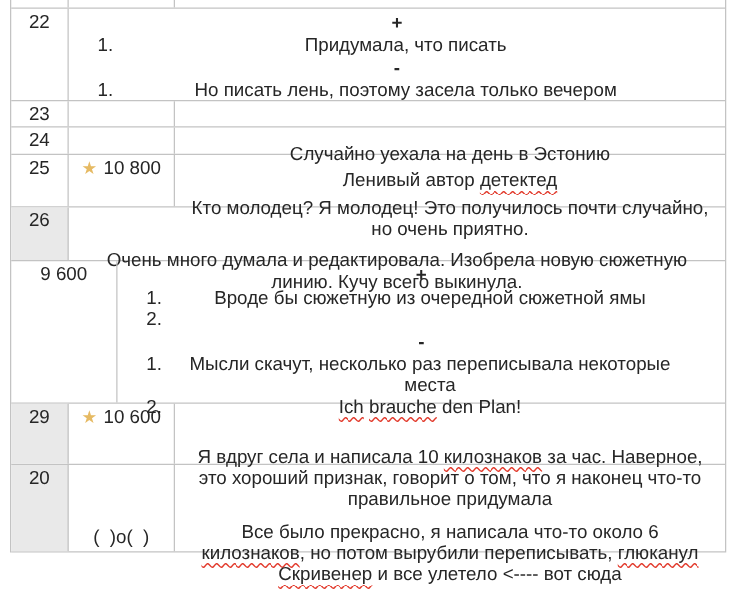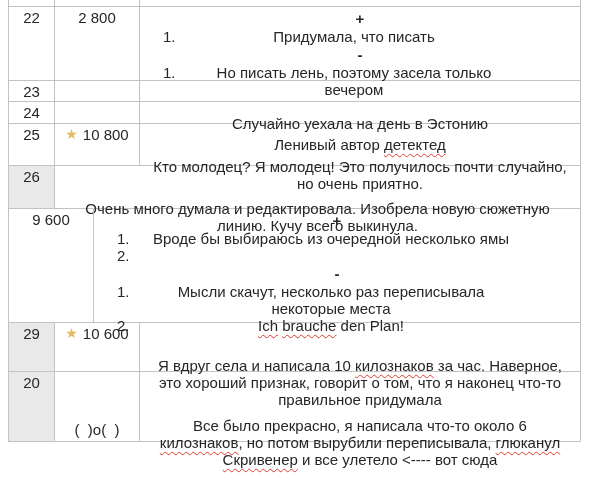--- a/index.html
+++ b/index.html
@@ -29,46 +29,41 @@
     display:flex;flex-direction:column;align-items:center;padding-top:2px;
   }
   .count-line{display:flex;align-items:center;gap:5px;}
   .star{color:var(--star,#e6ba63);font-size:14px;line-height:15px;}
   .count-note{margin-top:auto;padding-bottom:3px;white-space:pre;}
   .c-notes{flex:1;box-sizing:border-box;padding:2px 13px 2px 13px;min-width:0;}
   .p-center{text-align:center;margin-top:32px;}
   .p-marker{text-align:center;font-weight:bold;margin:1px 0;}
   .li{display:flex;}
   .li .num{flex:none;width:28px;padding-left:10px;text-align:left;}
-  .li .txt{flex:1;text-align:center;margin-right:50px;}
+  .li .txt{flex:1;text-align:center;margin-right:24px;}
   .sp{
     text-decoration-line:underline;
     text-decoration-style:wavy;
     text-decoration-color:var(--spell,#e23a2c);
     text-decoration-thickness:1px;
     text-underline-offset:3px;
   }
   .pad-30{padding-top:13px;}
 </style>
 </head>
 <body style="--border: #c3c3c3; --shade: #e9e9e9; --star: #e6ba63; --spell: #e23a2c; --text: #262626;">
 
 <div class="doc-table" id="doc-table">
   <div class="row sliver">
     <div class="c-day"></div>
     <div class="c-count"></div>
     <div class="c-notes"></div>
   </div>
 <div class="row" style="height: 74px;">
       <div class="c-day"><span>22</span></div>
-      <div class="c-count">
-        <div class="count-line">
-          <span>2 800</span>
-        </div>
-      </div>
       <div class="c-notes">
         <div class="p-marker"><span>+</span></div>
         <div class="li">
           <span class="num">1.</span>
           <span class="txt"><span>Придумала, что писать</span></span>
         </div>
         <div class="p-marker"><span>-</span></div>
         <div class="li">
           <span class="num">1.</span>
           <span class="txt"><span>Но писать лень, поэтому засела только вечером</span></span>
@@ -110,21 +105,21 @@
     <div class="row" style="height: 114px;">
       <div class="c-count">
         <div class="count-line">
           <span>9 600</span>
         </div>
       </div>
       <div class="c-notes">
         <div class="p-marker"><span>+</span></div>
         <div class="li">
           <span class="num">1.</span>
-          <span class="txt"><span>Вроде бы выбираюсь из очередной несколько ямы</span></span>
+          <span class="txt"><span>Вроде бы сюжетную из очередной сюжетной ямы</span></span>
         </div>
         <div class="li">
           <span class="num">2.</span>
         </div>
         <div class="p-marker"><span>-</span></div>
         <div class="li">
           <span class="num">1.</span>
           <span class="txt"><span>Мысли скачут, несколько раз переписывала некоторые места</span></span>
         </div>
         <div class="li">
@@ -144,16 +139,16 @@
       <div class="c-notes">
         <div class="p-center"><span>Я вдруг села и написала 10 </span><span class="sp">килознаков</span><span> за час. Наверное, это хороший признак, говорит о том, что я наконец что-то правильное придумала</span></div>
       </div>
     </div>
     <div class="row" style="height: 70px;">
       <div class="c-day shaded"><span>20</span></div>
       <div class="c-count">
         <span class="count-note">(  )o(  )</span>
       </div>
       <div class="c-notes pad-30">
-        <div class="p-center"><span>Все было прекрасно, я написала что-то около 6 </span><span class="sp">килознаков</span><span>, но потом вырубили переписывала, </span><span class="sp">глюканул</span><span> </span><span class="sp">Скривенер</span><span> и все улетело &lt;---- вот сюда</span></div>
+        <div class="p-center"><span>Все было прекрасно, я написала что-то около 6 </span><span class="sp">килознаков</span><span>, но потом вырубили переписывать, </span><span class="sp">глюканул</span><span> </span><span class="sp">Скривенер</span><span> и все улетело &lt;---- вот сюда</span></div>
       </div>
     </div>
   </div>
 
 </body></html>

